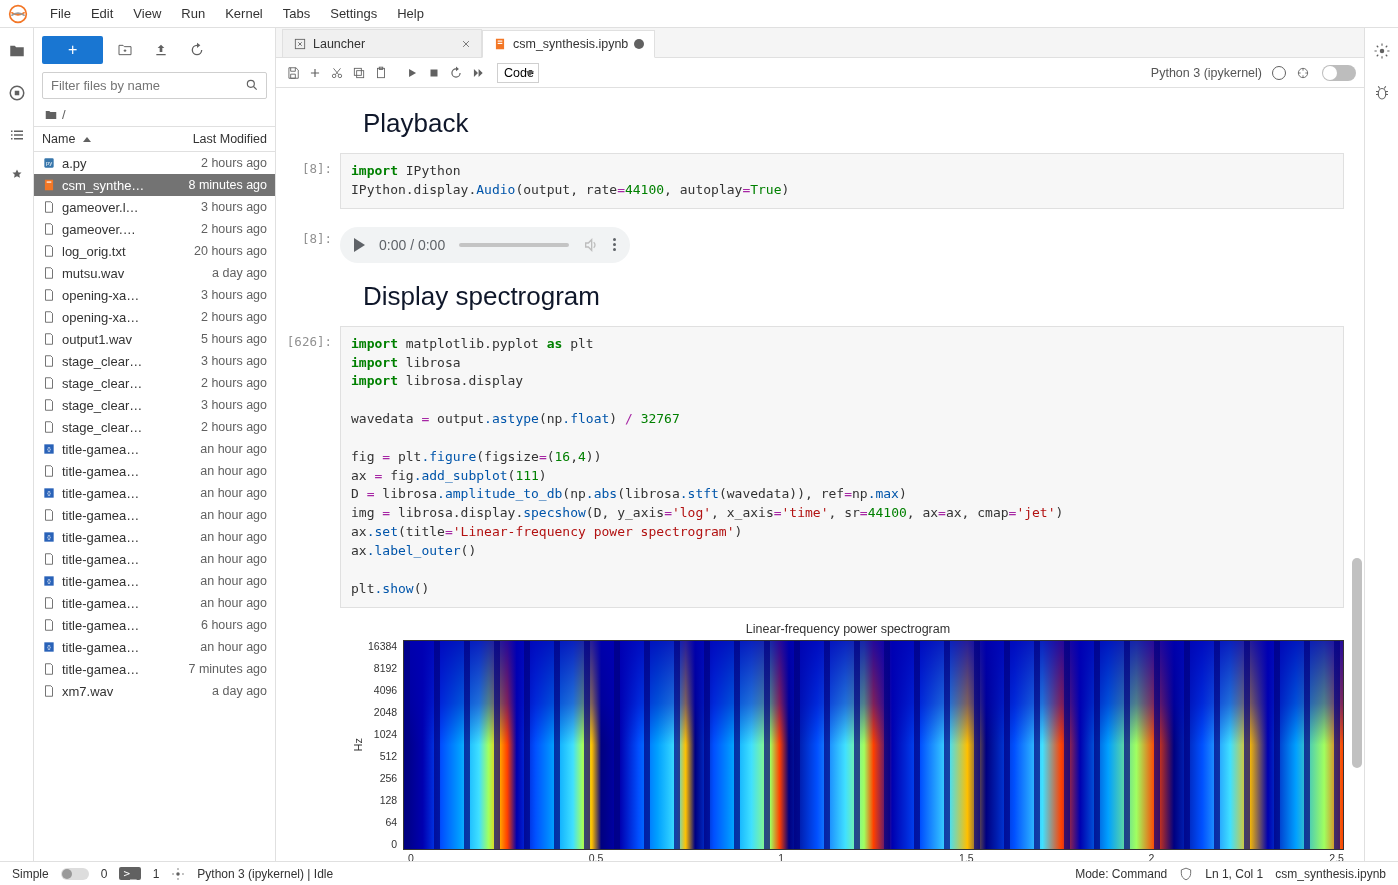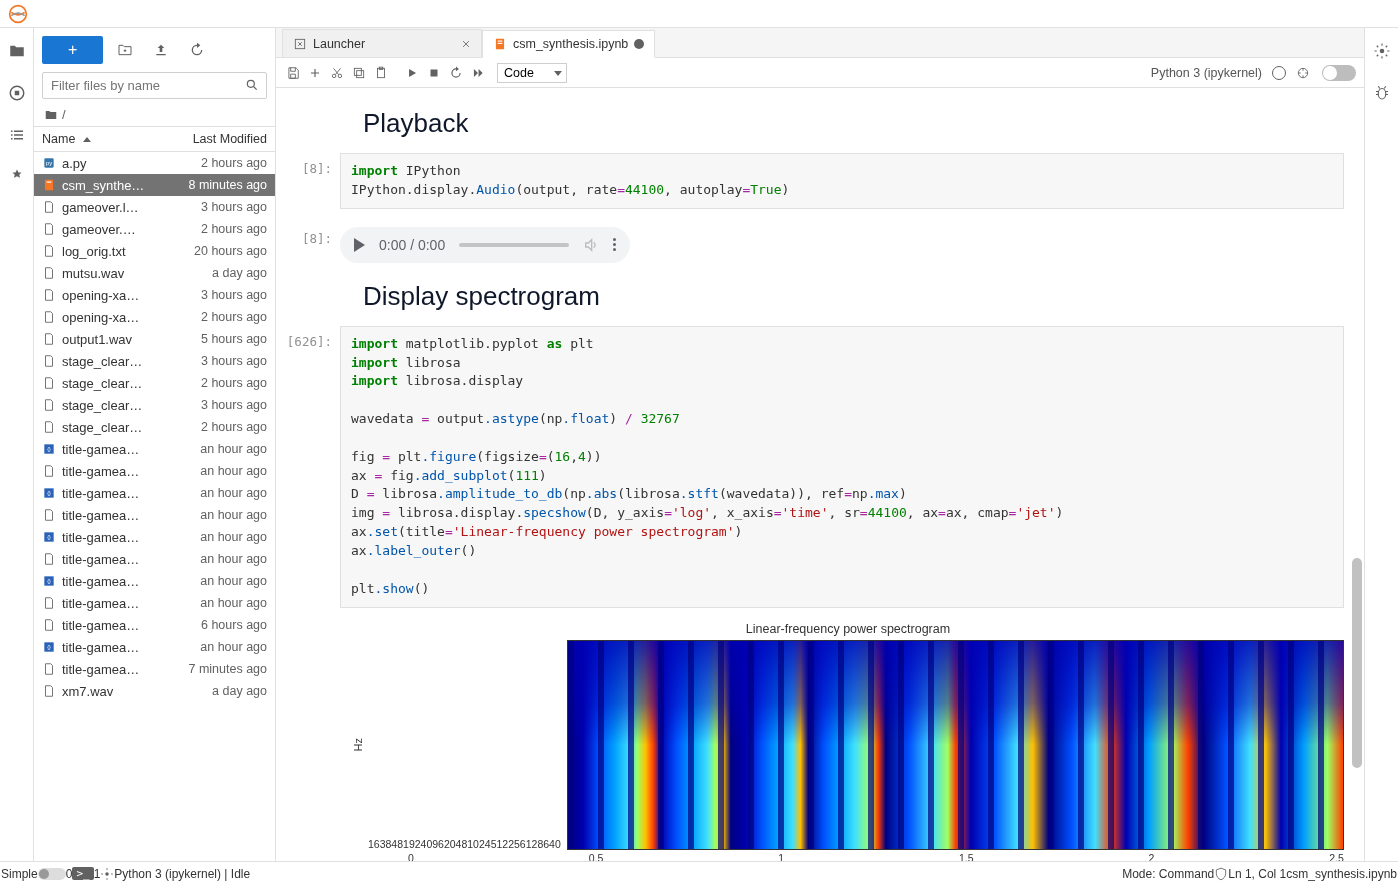--- a/index.html
+++ b/index.html
@@ -47,21 +47,21 @@
 .tab { display: flex; align-items: center; padding: 5px 10px; border: 1px solid #e0e0e0; border-bottom: none; background: #f0f0f0; margin-right: 0; font-size: 12.5px; cursor: pointer; gap: 6px; height: 28px; }
 .tab.active { background: #fff; border-bottom: 1px solid #fff; position: relative; top: 1px; }
 .tab .tabicon { width: 14px; height: 14px; }
 .tab .close { width: 10px; height: 10px; }
 .tab .dirty-dot { width: 10px; height: 10px; border-radius: 50%; background: #616161; }
 .tab.launcher { width: 200px; justify-content: space-between; }
 
 .nb-toolbar { display: flex; align-items: center; height: 30px; border-bottom: 1px solid #e0e0e0; padding: 0 8px; gap: 4px; }
 .nb-toolbar .nbicon { width: 18px; height: 18px; fill: #616161; cursor: pointer; padding: 2px; }
 .nb-toolbar .sep { width: 1px; height: 16px; background: transparent; margin: 0 2px; }
-.celltype { border: 1px solid #cfcfcf; font-size: 12.5px; padding: 2px 32px 2px 6px; appearance: none; background: #fff; }
+.celltype { border: 1px solid #cfcfcf; font-size: 12.5px; padding: 2px 4px 2px 6px; appearance: none; background: #fff; }
 .celltype-wrap { position: relative; margin-left: 6px; }
 .celltype-wrap::after { content: ""; position: absolute; right: 5px; top: 8px; border-left: 4px solid transparent; border-right: 4px solid transparent; border-top: 5px solid #616161; }
 .nb-toolbar .spacer { flex: 1; }
 .kernel-name { font-size: 12.5px; color: #555; margin-right: 6px; }
 .kernel-circle { width: 14px; height: 14px; border: 1.5px solid #616161; border-radius: 50%; margin-right: 6px; }
 .debug-icon { width: 14px; height: 14px; fill: #616161; margin-right: 8px; }
 .toggle { width: 34px; height: 16px; background: #bdbdbd; border-radius: 8px; position: relative; }
 .toggle::after { content: ""; position: absolute; left: 1px; top: 1px; width: 14px; height: 14px; background: #fff; border-radius: 50%; }
 
 
@@ -89,21 +89,21 @@
 .audiowidget .time { font-size: 14px; color: #5f6368; }
 .audiowidget .track { flex: 1; height: 4px; background: #c4c4c4; border-radius: 2px; }
 .audiowidget .vol { width: 16px; height: 16px; fill: #bdbdbd; }
 .audiowidget .menu3 { display: flex; flex-direction: column; gap: 2px; }
 .audiowidget .menu3 span { width: 3px; height: 3px; background: #5f6368; border-radius: 50%; }
 
 
 .chart-area { margin-top: 10px; }
 .chart-title { text-align: center; font-size: 12.5px; margin-bottom: 4px; }
 .chart-grid { display: flex; }
-.chart-yaxis { display: flex; flex-direction: row; justify-content: space-between; align-items: flex-end; padding-right: 6px; font-size: 10.5px; color: #333; height: 210px; }
+.chart-yaxis { display: flex; flex-direction: column; justify-content: space-between; align-items: flex-end; padding-right: 6px; font-size: 10.5px; color: #333; height: 210px; }
 .chart-yaxis-label { writing-mode: vertical-rl; transform: rotate(180deg); font-size: 11px; align-self: center; margin-right: 4px; }
 .chart-ywrap { display: flex; align-items: center; }
 .chart-plot { flex: 1; height: 210px; background: linear-gradient(to right,
   #000080 0%, #0000b0 2%, #0050ff 4%, #00a0ff 6%, #40e0ff 8%, #a0ff60 9%, #ffc000 10%, #ff4000 11%,
   #0000b0 12%, #0050ff 14%, #00a0ff 16%, #40e0ff 18%, #a0ff60 19%, #ffc000 20%,
   #000080 21%, #0000b0 23%, #0050ff 25%, #00a0ff 27%, #40e0ff 29%, #ffc000 30%,
   #000080 31%, #0050ff 33%, #00a0ff 35%, #40e0ff 37%, #a0ff60 39%, #ff4000 40%,
   #000080 41%, #0050ff 44%, #40e0ff 47%, #a0ff60 49%, #ff4000 50%,
   #0000b0 52%, #0050ff 55%, #40e0ff 58%, #ffc000 60%,
   #000080 62%, #0050ff 65%, #40e0ff 68%, #ff4000 70%,
@@ -116,38 +116,48 @@
   repeating-linear-gradient(to right, rgba(0,0,128,0.7) 0px, rgba(0,0,128,0.7) 6px, transparent 6px, transparent 30px),
   linear-gradient(to bottom, rgba(0,0,180,0.85) 0%, rgba(0,0,180,0.5) 30%, transparent 50%, transparent 100%);
 }
 .chart-xaxis { display: flex; justify-content: space-between; font-size: 10.5px; padding: 2px 0 0 0; margin-left: 56px; }
 
 
 .rightbar { width: 34px; border-left: 1px solid #e0e0e0; display: flex; flex-direction: column; align-items: center; padding-top: 14px; gap: 24px; }
 .rightbar svg { width: 18px; height: 18px; fill: #616161; }
 
 
-.statusbar { height: 24px; border-top: 1px solid #e0e0e0; display: flex; align-items: center; padding: 0 1px; font-size: 12px; }
+.statusbar { height: 24px; border-top: 1px solid #e0e0e0; display: flex; align-items: center; padding: 0 12px; font-size: 12px; gap: 12px; }
 .statusbar .spacer { flex: 1; }
 .mini-toggle { width: 28px; height: 12px; background: #ddd; border-radius: 6px; position: relative; }
 .mini-toggle::after { content: ""; position: absolute; left: 1px; top: 1px; width: 10px; height: 10px; background: #999; border-radius: 50%; }
 .term-badge { background: #616161; color: #fff; padding: 0 4px; font-size: 11px; border-radius: 2px; font-family: monospace; }
 .shield { width: 14px; height: 14px; fill: #616161; }
 
 .caret-up { width: 0; height: 0; border-left: 4px solid transparent; border-right: 4px solid transparent; border-bottom: 5px solid #616161; display: inline-block; margin-left: 4px; }
 </style>
 </head>
 <body>
 
 <div class="menubar">
   <svg class="logo" viewBox="0 0 24 24">
       <circle cx="12" cy="12" r="10" fill="none" stroke="#f37626" stroke-width="2"></circle>
       <path d="M4 10 Q12 16 20 10" stroke="#f37626" stroke-width="2" fill="none"></path>
       <path d="M4 14 Q12 8 20 14" stroke="#999" stroke-width="2" fill="none"></path>
     </svg>
+  <div id="menu-items" style="display: flex;">
+      <span class="menu-item">File</span>
+      <span class="menu-item">Edit</span>
+      <span class="menu-item">View</span>
+      <span class="menu-item">Run</span>
+      <span class="menu-item">Kernel</span>
+      <span class="menu-item">Tabs</span>
+      <span class="menu-item">Settings</span>
+      <span class="menu-item">Help</span>
+    </div>
 </div>
 
 <div class="main">
 
   <div class="activitybar">
     <svg class="icn" viewBox="0 0 24 24">
         <path d="M3 5h6l2 2h10v12H3z"></path>
       </svg>
     <svg class="icn" viewBox="0 0 24 24">
         <circle cx="12" cy="12" r="9" fill="none" stroke="#616161" stroke-width="2"></circle>

